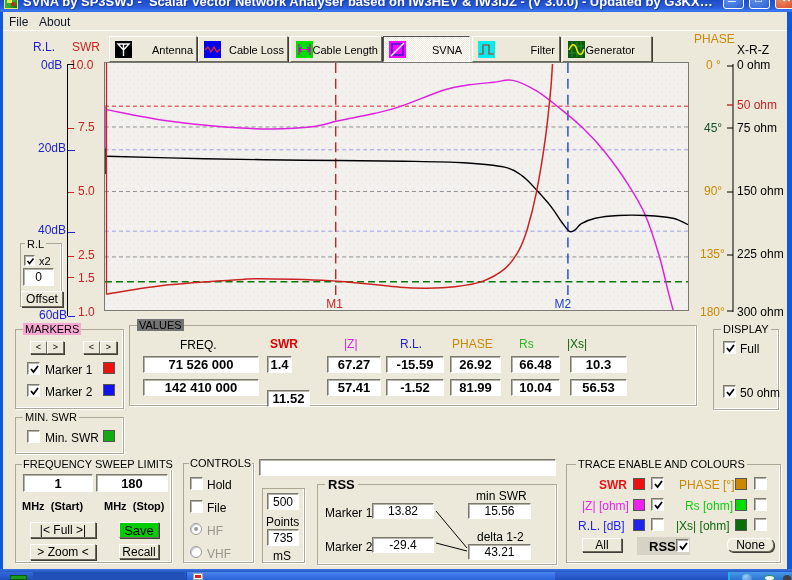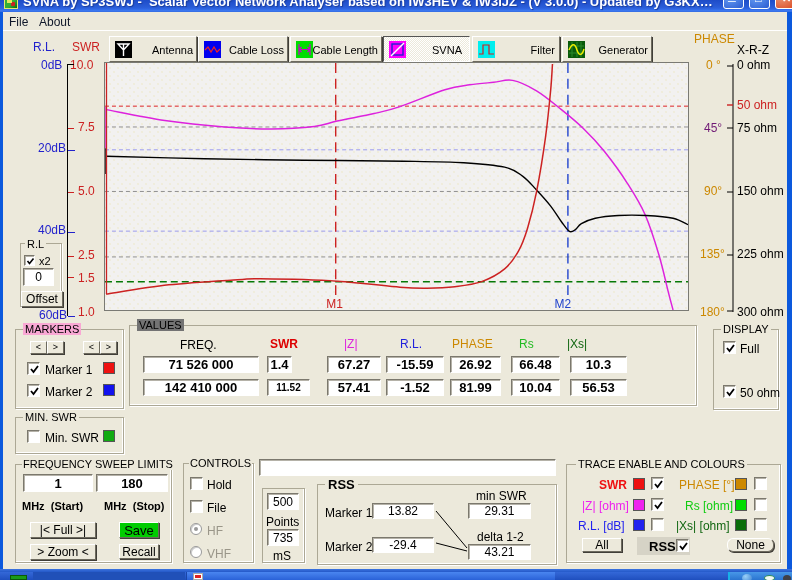--- a/index.html
+++ b/index.html
@@ -106,21 +106,21 @@
       <path d="M1 13 L5 13 L5 4 L11 4 L11 13 L16 13" stroke="#cc2222" stroke-width="1.2" fill="none"></path>
     </svg>
   <span class="tlabel" style="right:4px;">Filter</span>
   </div>
 <div class="tbtn" style="left:562px; width:90px;">
   <svg class="ticon" viewBox="0 0 17 17">
       <rect width="17" height="17" fill="#0a5a0a"></rect>
       <path d="M4 1 L4 16 M9 1 L9 16 M13 1 L13 16 M1 5 L16 5 M1 12 L16 12" stroke="#2a8a2a" stroke-width="1"></path>
       <path d="M1 9 C4 2, 7 2, 9 9 C11 15, 14 15, 16 8" stroke="#eeee00" stroke-width="1.5" fill="none"></path>
     </svg>
-  <span class="tlabel" style="right:3px;">Generator</span>
+  <span class="tlabel" style="right:16px;">Generator</span>
   </div>
 
 <svg id="chart" viewBox="0 0 585 249" preserveAspectRatio="none">
 
   <line x1="0" y1="43.5" x2="585" y2="43.5" stroke="#dd2222" stroke-width="1" stroke-dasharray="4 3"></line>
   <line x1="0" y1="64.5" x2="585" y2="64.5" stroke="#8f8f8f" stroke-width="1" stroke-dasharray="4 3"></line>
   <line x1="0" y1="87.5" x2="585" y2="87.5" stroke="#9a9aee" stroke-width="1" stroke-dasharray="4 3"></line>
   <line x1="0" y1="129.5" x2="585" y2="129.5" stroke="#8f8f8f" stroke-width="1" stroke-dasharray="4 3"></line>
   <line x1="0" y1="169.5" x2="585" y2="169.5" stroke="#9a9aee" stroke-width="1" stroke-dasharray="4 3"></line>
   <line x1="0" y1="195.5" x2="585" y2="195.5" stroke="#8f8f8f" stroke-width="1" stroke-dasharray="4 3"></line>
@@ -158,21 +158,21 @@
   <path d="M 7,2.5 L 14,2.5" stroke="#000" stroke-width="1"></path>
   <path d="M 8,88.5 L 15,88.5 M 8,170.5 L 15,170.5 M 8,254.5 L 15,254.5" stroke="#2222cc" stroke-width="1"></path>
   <path d="M 8,66.5 L 14,66.5 M 8,130.5 L 14,130.5 M 8,194.5 L 14,194.5 M 8,215.5 L 14,215.5" stroke="#cc2222" stroke-width="1"></path>
 </svg>
 
 <div class="lbl" style="left:694px; top:32px; color:#cc8800;">PHASE</div>
 <div class="lbl" style="left:737px; top:43px; color:#000;">X-R-Z</div>
 <div class="lbl" style="left:706px; top:58px; color:#cc8800;">0 °</div>
 <div class="lbl" style="left:737px; top:58px; color:#000;">0 ohm</div>
 <div class="lbl" style="left:737px; top:98px; color:#cc2222;">50 ohm</div>
-<div class="lbl" style="left:704px; top:121px; color:#701a75;">45°</div>
+<div class="lbl" style="left:704px; top:121px; color:#14532d;">45°</div>
 <div class="lbl" style="left:737px; top:121px; color:#000;">75 ohm</div>
 <div class="lbl" style="left:704px; top:184px; color:#cc8800;">90°</div>
 <div class="lbl" style="left:737px; top:184px; color:#000;">150 ohm</div>
 <div class="lbl" style="left:700px; top:247px; color:#cc8800;">135°</div>
 <div class="lbl" style="left:737px; top:247px; color:#000;">225 ohm</div>
 <div class="lbl" style="left:700px; top:305px; color:#cc8800;">180°</div>
 <div class="lbl" style="left:737px; top:305px; color:#000;">300 ohm</div>
 <svg style="position:absolute; left:726px; top:62px; width:10px; height:252px;" viewBox="0 0 10 252">
   <path d="M 7,2 L 7,250" stroke="#000" stroke-width="1"></path>
   <path d="M 1,4 L 7,4 M 1,66 L 7,66 M 1,130 L 7,130 M 1,193 L 7,193 M 1,249 L 7,249" stroke="#000" stroke-width="1"></path>
@@ -227,21 +227,21 @@
 <div class="lbl" style="left:519px; top:337px; color:#22bb22;">Rs</div>
 <div class="lbl" style="left:567px; top:337px; color:#116611;">|Xs|</div>
 <div class="inset b" style="left:143px; top:356px; width:116px; height:17px; font-size:13px; line-height:16px;">71 526 000</div>
 <div class="inset b" style="left:267px; top:356px; width:25px; height:17px; font-size:13px; line-height:16px;">1.4</div>
 <div class="inset b" style="left:327px; top:356px; width:54px; height:17px; font-size:13px; line-height:16px;">67.27</div>
 <div class="inset b" style="left:386px; top:356px; width:58px; height:17px; font-size:13px; line-height:16px;">-15.59</div>
 <div class="inset b" style="left:450px; top:356px; width:51px; height:17px; font-size:13px; line-height:16px;">26.92</div>
 <div class="inset b" style="left:511px; top:356px; width:49px; height:17px; font-size:13px; line-height:16px;">66.48</div>
 <div class="inset b" style="left:570px; top:356px; width:57px; height:17px; font-size:13px; line-height:16px;">10.3</div>
 <div class="inset b" style="left:143px; top:379px; width:116px; height:17px; font-size:13px; line-height:16px;">142 410 000</div>
-<div class="inset b" style="left:267px; top:379px; width:43px; height:17px; font-size:10px; line-height:16px;">11.52</div>
+<div class="inset b" style="left:267px; top:390px; width:43px; height:17px; font-size:13px; line-height:16px;">11.52</div>
 <div class="inset b" style="left:327px; top:379px; width:54px; height:17px; font-size:13px; line-height:16px;">57.41</div>
 <div class="inset b" style="left:386px; top:379px; width:58px; height:17px; font-size:13px; line-height:16px;">-1.52</div>
 <div class="inset b" style="left:450px; top:379px; width:51px; height:17px; font-size:13px; line-height:16px;">81.99</div>
 <div class="inset b" style="left:511px; top:379px; width:49px; height:17px; font-size:13px; line-height:16px;">10.04</div>
 <div class="inset b" style="left:570px; top:379px; width:57px; height:17px; font-size:13px; line-height:16px;">56.53</div>
 
 <div class="group" style="left:713px; top:329px; width:66px; height:81px;"></div>
 <div class="lbl11" style="left:721px; top:323px; background:#ece9db; padding:0 2px;">DISPLAY</div>
 <div class="cb" style="left:723px; top:341px;">
     <svg width="11" height="11" viewBox="0 0 11 11">
@@ -288,21 +288,21 @@
 
 <div class="inset" style="left:259px; top:459px; width:297px; height:17px;"></div>
 
 <div class="group" style="left:317px; top:484px; width:240px; height:81px;"></div>
 <div class="lbl b" style="left:325px; top:477px; background:#ece9db; padding:0 3px; font-size:13px; position:absolute;">RSS</div>
 <div class="lbl" style="left:325px; top:506px;">Marker 1</div>
 <div class="inset" style="left:372px; top:503px; width:62px; height:16px; font-size:12px; line-height:15px;">13.82</div>
 <div class="lbl" style="left:325px; top:540px;">Marker 2</div>
 <div class="inset" style="left:372px; top:537px; width:62px; height:16px; font-size:12px; line-height:15px;">-29.4</div>
 <div class="lbl" style="left:476px; top:489px;">min SWR</div>
-<div class="inset" style="left:468px; top:503px; width:63px; height:16px; font-size:12px; line-height:15px;">29.31</div>
+<div class="inset" style="left:468px; top:503px; width:63px; height:16px; font-size:12px; line-height:15px;">15.56</div>
 <div class="lbl" style="left:477px; top:530px;">delta 1-2</div>
 <div class="inset" style="left:468px; top:544px; width:63px; height:16px; font-size:12px; line-height:15px;">43.21</div>
 <svg style="position:absolute; left:434px; top:505px; width:36px; height:50px;" viewBox="0 0 36 50">
   <path d="M 2,6 L 33,43" stroke="#000" stroke-width="1" fill="none"></path>
   <path d="M 2,38 L 33,46" stroke="#000" stroke-width="1" fill="none"></path>
 </svg>
 
 <div class="group" style="left:566px; top:464px; width:215px; height:99px;"></div>
 <div class="lbl11" style="left:576px; top:458px; background:#ece9db; padding:0 2px;">TRACE ENABLE AND COLOURS</div>
 <div class="lbl b" style="left:599px; top:478px; color:#ee1111;">SWR</div>

